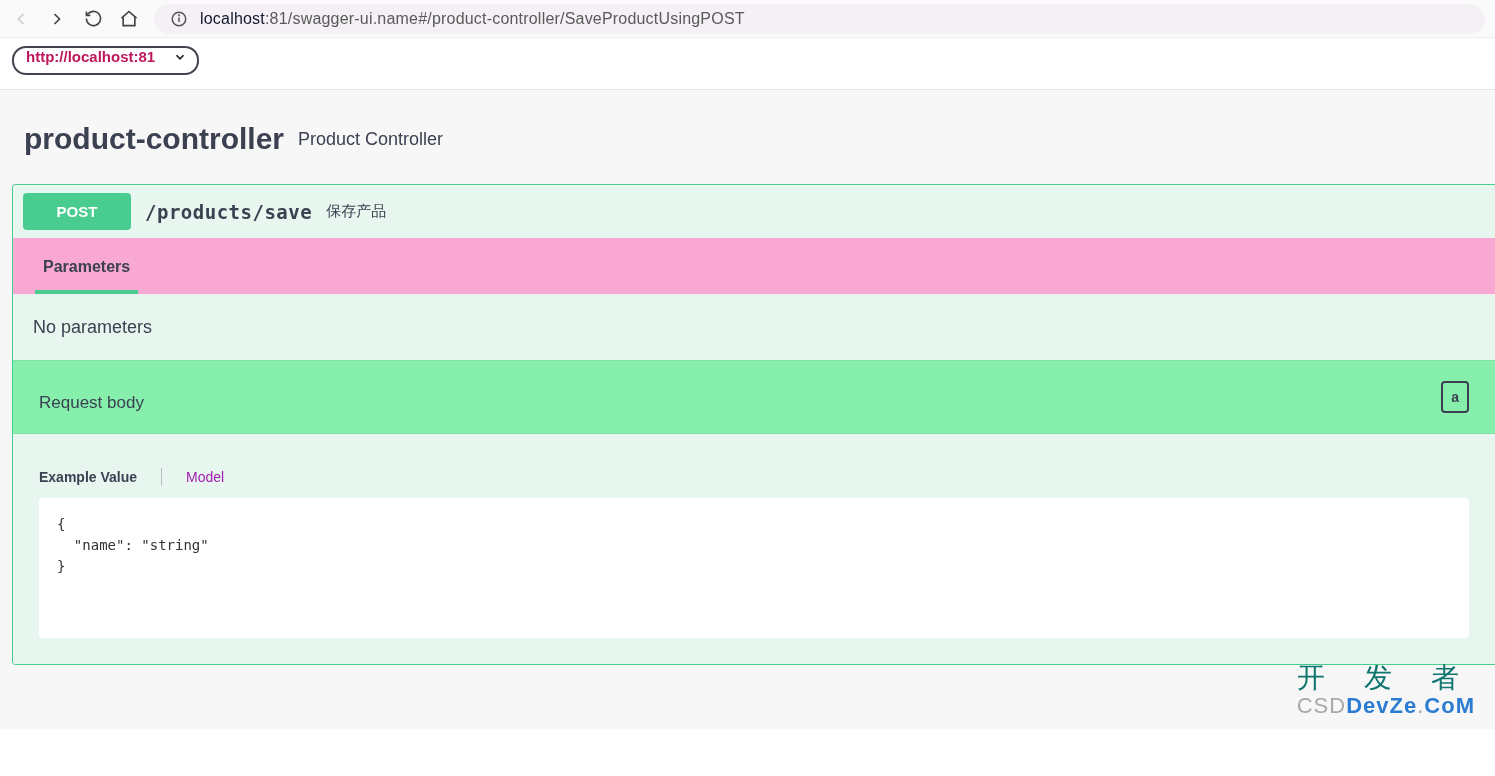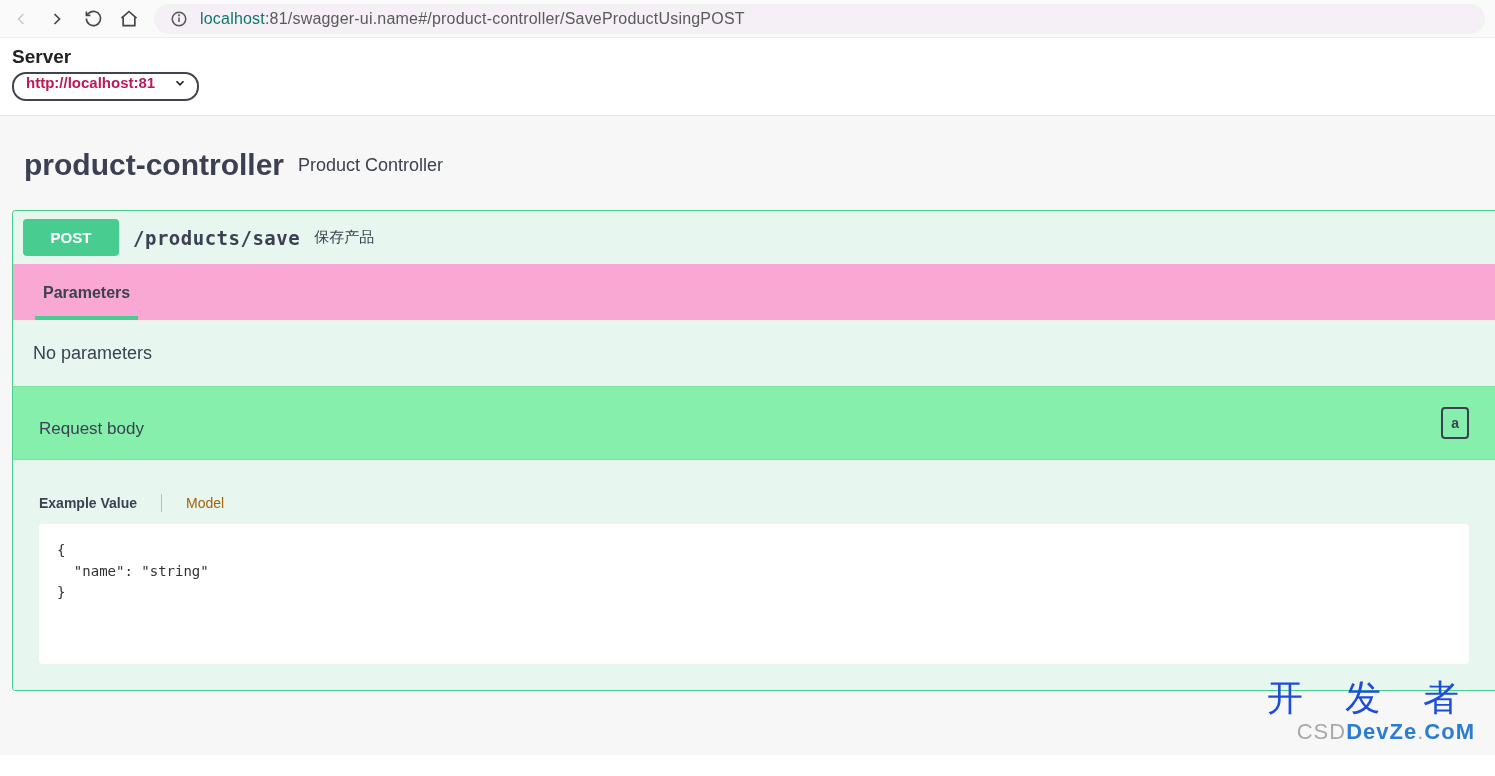--- a/index.html
+++ b/index.html
@@ -2,50 +2,50 @@
 <html><head>
 <meta charset="utf-8">
 <style>
 * { box-sizing: border-box; margin: 0; padding: 0; }
 body { font-family: -apple-system, BlinkMacSystemFont, "Segoe UI", sans-serif; background: #fff; color: #3b4151; width: 1495px; }
 .browser-bar { display: flex; align-items: center; padding: 6px 10px; gap: 14px; border-bottom: 1px solid #eee; background: #fafafa; height: 38px; }
 .nav-icon { color: #555; display: flex; align-items: center; justify-content: center; width: 22px; height: 22px; }
 .nav-icon.disabled { opacity: 0.4; }
 .url-bar { flex: 1; display: flex; align-items: center; gap: 10px; background: #f4f0f5; border-radius: 18px; padding: 4px 14px; height: 30px; }
 .url-text { font-size: 16px; color: #5a5a5a; letter-spacing: 0.2px; }
-.url-host { color: #0f766e; }
+.url-host { color: #0f172a; }
 .server-section { padding: 8px 12px 14px 12px; }
 .server-label { font-size: 19px; font-weight: 700; color: #222; margin-bottom: 4px; }
 .server-select { display: inline-flex; align-items: center; border: 2px solid #41444e; border-radius: 14px; padding: 0 10px 8px 12px; font-size: 15px; font-weight: 700; color: #be185d; gap: 14px; cursor: pointer; background: #fff; }
 .server-select svg { margin-left: 4px; }
 .content-wrap { background: #f7f7f7; border-top: 1px solid #e6e6e6; padding-top: 32px; min-height: 640px; position: relative; }
 .controller-header { padding: 0 24px 28px 24px; display: flex; align-items: center; gap: 14px; }
 .controller-name { font-size: 30px; font-weight: 700; color: #3b4151; }
 .controller-desc { font-size: 18px; color: #3b4151; font-weight: 400; }
 .opblock { margin: 0 0 0 12px; border: 1px solid #49cc90; border-radius: 4px 0 0 4px; background: #e8f6f0; overflow: hidden; border-right: none; }
 .opblock-summary { display: flex; align-items: center; padding: 8px 10px; gap: 14px; background: #e8f6f0; }
-.method-badge { background: #49cc90; color: #fff; font-weight: 700; font-size: 15px; padding: 10px 0; width: 96px; text-align: center; border-radius: 4px; }
+.method-badge { background: #49cc90; color: #fff; font-weight: 700; font-size: 15px; padding: 10px 0; width: 108px; text-align: center; border-radius: 4px; }
 .op-path { font-family: "Consolas", "Monaco", monospace; font-size: 19px; font-weight: 600; color: #3b4151; letter-spacing: 0.5px; }
 .op-desc { font-size: 15px; color: #3b4151; }
 .opblock-body { background: #fff; }
 .tab-header { display: flex; padding: 14px 22px 0 22px; border-bottom: 1px solid #eee; background: #f9a8d4; }
 .tab { font-size: 16px; font-weight: 700; color: #3b4151; padding: 6px 8px 14px 8px; border-bottom: 4px solid transparent; cursor: pointer; }
 .tab.active { border-bottom-color: #49cc90; }
 .params-section { background: #e8f6f0; padding: 22px 20px; font-size: 18px; color: #3b4151; }
 .request-body-header { display: flex; justify-content: space-between; align-items: flex-end; padding: 20px 26px; background: #86efac; border-top: 1px solid rgba(0,0,0,0.05); border-bottom: 1px solid rgba(0,0,0,0.05); }
 .rb-label { font-size: 17px; color: #3b4151; }
 .rb-right { border: 2px solid #3b4151; border-radius: 4px; padding: 6px 8px; font-size: 14px; font-weight: 700; }
 .rb-content { background: #e8f6f0; padding: 34px 26px 26px 26px; }
 .value-model { display: flex; align-items: center; gap: 24px; margin-bottom: 12px; }
-.vm-item { font-size: 14px; color: #a16207; cursor: pointer; }
+.vm-item { font-size: 14px; color: #a21caf; cursor: pointer; }
 .vm-item.active { font-weight: 700; color: #3b4151; }
 .vm-sep { width: 1px; height: 18px; background: #bbb; }
 .code-block { background: #fff; border-radius: 4px; padding: 16px 18px; font-family: "Consolas","Monaco",monospace; font-size: 14px; color: #333; white-space: pre; line-height: 1.5; min-height: 140px; }
 .watermark { position: absolute; right: 20px; bottom: 10px; text-align: right; }
-.watermark .cn { font-size: 36px; color: #1d4ed8; letter-spacing: 16px; font-weight: 400; }
+.watermark .cn { font-size: 28px; color: #0f766e; letter-spacing: 16px; font-weight: 400; font-family: Liberation Serif, serif; }
 .watermark .en { font-size: 22px; color: #a8a8a8; letter-spacing: 1px; margin-top: -4px; }
 .watermark .en .blue { color: #2b7cd3; font-weight: 600; }
 </style>
 </head>
 <body>
 
 <div class="browser-bar">
   <span class="nav-icon disabled">
     <svg width="20" height="20" viewBox="0 0 24 24" fill="none" stroke="#888" stroke-width="2">
         <path d="M15 6l-6 6 6 6"></path>
@@ -74,21 +74,20 @@
           <circle cx="12" cy="12" r="9"></circle>
           <line x1="12" y1="10" x2="12" y2="16"></line>
           <circle cx="12" cy="7" r="0.5" fill="#555"></circle>
         </svg>
     </span>
     <span class="url-text"><span class="url-host">localhost</span><span>:81/swagger-ui.name#/product-controller/SaveProductUsingPOST</span></span>
   </div>
 </div>
 
 <div class="server-section">
-  <div class="server-label">Server</div>
   <div class="server-select">
     <span>http://localhost:81</span>
     <svg width="14" height="14" viewBox="0 0 24 24" fill="none" stroke="#222" stroke-width="3">
         <path d="M6 9l6 6 6-6"></path>
       </svg>
   </div>
 </div>
 
 <div class="content-wrap">
   <div class="controller-header">

